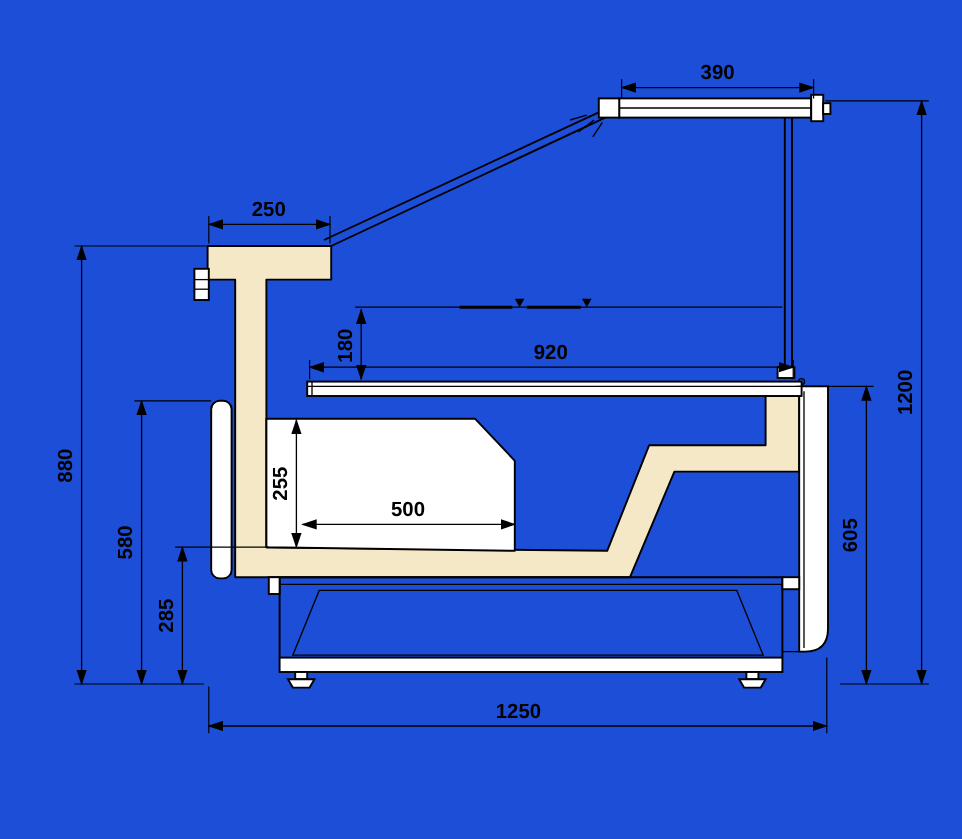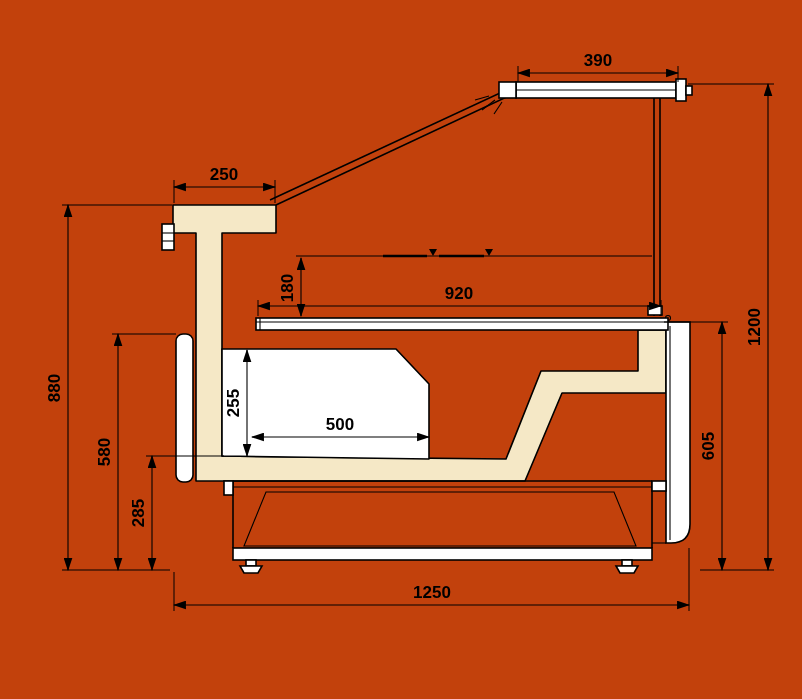--- a/index.html
+++ b/index.html
@@ -1,16 +1,16 @@
 <!DOCTYPE html>
 <html><head>
 <meta charset="utf-8">
 <style>
   html,body{margin:0;padding:0;background:#ffffff;}
-  .stage{position:relative;width:802px;height:699px;background:#c2410c;overflow:hidden;}
+  .stage{position:relative;width:802px;height:699px;background:#1d4ed8;overflow:hidden;}
   svg{display:block;}
   .dim-text{font-family:"Liberation Sans","DejaVu Sans",sans-serif;font-size:17px;font-weight:600;fill:#000;}
   .outline{fill:none;stroke:#000;stroke-width:1.6;}
   .outline-thin{fill:none;stroke:#000;stroke-width:1.1;}
   .whitefill{fill:#fff;stroke:#000;stroke-width:1.6;}
   .dimline{stroke:#000;stroke-width:1.1;fill:none;}
   .extline{stroke:#000;stroke-width:1;fill:none;}
 </style>
 </head>
 <body>

